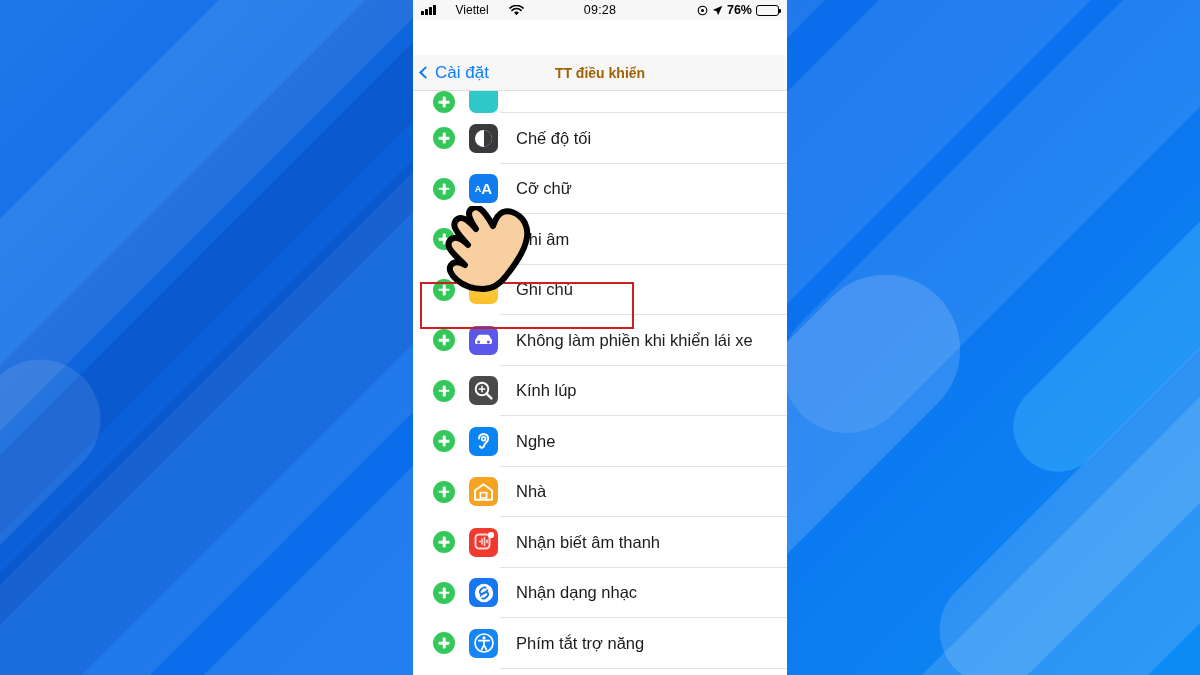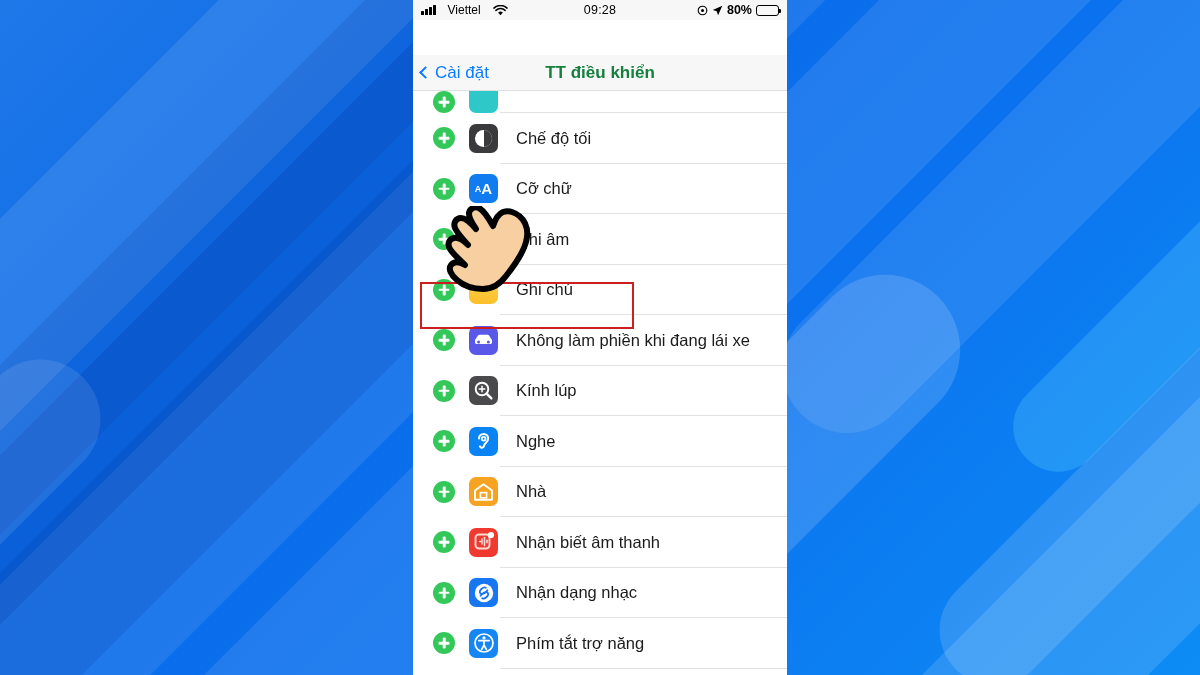--- a/index.html
+++ b/index.html
@@ -34,21 +34,21 @@
     position: relative;
     height: 20px;
     background: #f7f7f7;
     display: flex;
     align-items: center;
     padding: 0 8px;
     font-size: 12.5px;
     font-weight: bold;
     color: #000;
   }
-  .sb-left { display: flex; align-items: center; gap: 12px; }
+  .sb-left { display: flex; align-items: center; gap: 20px; }
   .sb-center {
     position: absolute; left: 0; right: 0;
     text-align: center;
     font-size: 12.5px; font-weight: normal;
     letter-spacing: .2px;
   }
   .sb-right {
     margin-left: auto;
     display: flex; align-items: center; gap: 4px;
     position: relative; z-index: 2;
@@ -87,21 +87,21 @@
     width: 9px; height: 9px;
     border-left: 2.4px solid #0a7cff;
     border-bottom: 2.4px solid #0a7cff;
     transform: rotate(45deg);
     margin-right: 2px;
   }
   #backlabel { font-size: 17px; color: #0a7cff; }
   #navtitle {
     position: absolute; left: 0; right: 0;
     text-align: center;
-    font-size: 17px; font-weight: bold; color: #15803d;
+    font-size: 14px; font-weight: bold; color: #a16207;
     pointer-events: none;
   }
 
   
   #list {
     position: relative;
     height: 619px;
     background: #fff;
     overflow: hidden;
   }
@@ -237,21 +237,21 @@
           <svg width="11" height="11" viewBox="0 0 11 11">
               <circle cx="5.5" cy="5.5" r="4.3" fill="none" stroke="#000" stroke-width="1.1"></circle>
               <circle cx="5.5" cy="5.5" r="1.5" fill="#000"></circle>
             </svg>
         </span>
         <span style="display:inline-flex;">
           <svg width="11" height="11" viewBox="0 0 11 11">
               <path d="M10.3 .7 .8 4.9l3.9 1.4 1.4 3.9z" fill="#000"></path>
             </svg>
         </span>
-        <span>80%</span>
+        <span>76%</span>
         <span class="battery"><span class="fill" id="battfill" style="width: 80%;"></span></span>
       </div>
     </div>
 
     <div id="navbar">
       <div id="backbtn">
         <span class="chev"></span>
         <span id="backlabel">Cài đặt</span>
       </div>
       <div id="navtitle">TT điều khiển</div>
@@ -300,21 +300,21 @@
         </div>
         <div class="row">
           <div class="plus"></div>
           <div class="appicon ic-car">
             <svg width="21" height="14" viewBox="0 0 21 14">
               <path d="M2 9.5V7.2c0-.6.3-1 .8-1.3L4.6 3C5 2.2 5.7 1.8 6.6 1.8h7.8c.9 0 1.6.4 2 1.2l1.8 2.9c.5.3.8.7.8 1.3v2.3c0 .8-.6 1.4-1.4 1.4H3.4C2.6 10.9 2 10.3 2 9.5Z" fill="#fff"></path>
               <circle cx="5.6" cy="9" r="1.5" fill="#5a58e8"></circle>
               <circle cx="15.4" cy="9" r="1.5" fill="#5a58e8"></circle>
             </svg>
           </div>
-          <div class="rowlabel">Không làm phiền khi đang lái xe</div>
+          <div class="rowlabel">Không làm phiền khi khiển lái xe</div>
         </div>
         <div class="row">
           <div class="plus"></div>
           <div class="appicon ic-mag">
             <svg width="21" height="21" viewBox="0 0 21 21">
               <circle cx="9" cy="9" r="6.3" fill="none" stroke="#fff" stroke-width="1.9"></circle>
               <path d="M13.6 13.6 18.4 18.4" stroke="#fff" stroke-width="2.4" stroke-linecap="round"></path>
               <path d="M9 6.2v5.6M6.2 9h5.6" stroke="#fff" stroke-width="1.5" stroke-linecap="round"></path>
             </svg>
           </div>

